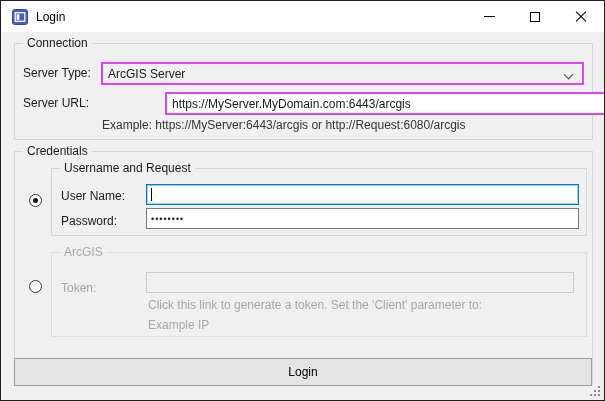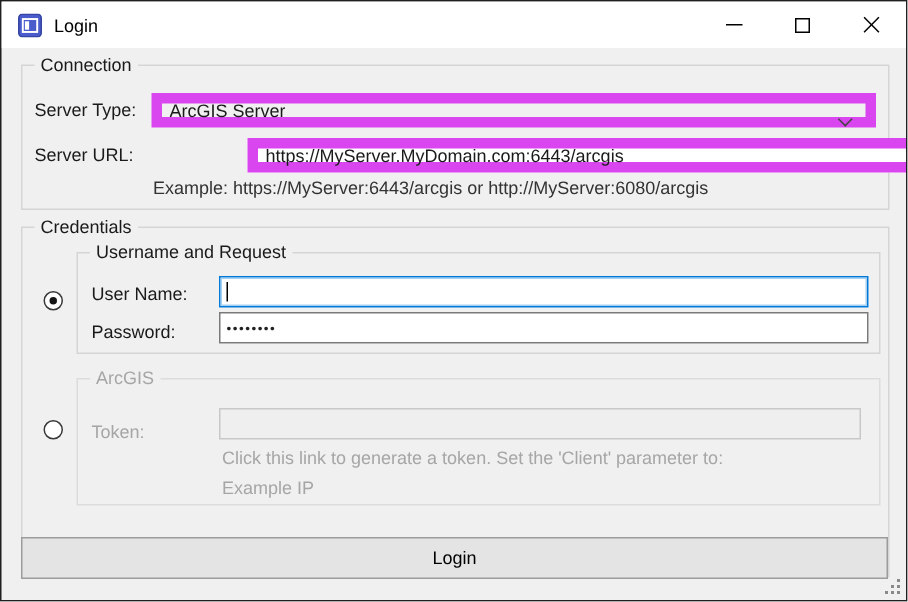--- a/index.html
+++ b/index.html
@@ -30,21 +30,21 @@
   .groupbox { position: absolute; border: 1px solid #d5d5d5; }
   .gb-legend {
     position: absolute; top: -8px; left: 8px; background: #f0f0f0;
     padding: 0 4px; font-size: 12px; line-height: 14px; white-space: nowrap; text-align: right;
   }
   .disabled-box { border-color: #dcdcdc; }
   .dis { color: #a6a6a6; }
   .lbl { position: absolute; white-space: nowrap; }
   
   .combo {
-    position: absolute; height: 23px; border: 7px solid #d946ef;
+    position: absolute; height: 23px; border: 2px solid #d946ef;
     display: flex; align-items: center; padding-left: 5px; padding-right: 24px;
   }
   .combo-list { background: #f0f0f0; }
   .combo-edit { background: #ffffff; }
   .combo-text { white-space: nowrap; overflow: hidden; }
   .combo-arrow { position: absolute; right: 9px; top: 7px; width: 8px; height: 8px; }
   .combo-arrow::before {
     content: ""; position: absolute; left: 0; top: 0; width: 6px; height: 6px;
     border-right: 1px solid #444; border-bottom: 1px solid #444; transform: rotate(45deg);
   }
@@ -104,21 +104,21 @@
   <span class="lbl" style="left:22px; top:65px;">Server Type:</span>
   <div class="combo combo-list" style="left:100px; top:61px; width:483px;">
     <span class="combo-text">ArcGIS Server</span>
     <span class="combo-arrow"></span>
   </div>
   <span class="lbl" style="left:22px; top:95px;">Server URL:</span>
   <div class="combo combo-edit" style="left:116px; top:91px; width:542px;margin-left:48px;">
     <span class="combo-text">https://MyServer.MyDomain.com:6443/arcgis</span>
     <span class="combo-arrow"></span>
   </div>
-  <span class="lbl" style="left:101px; top:117px; color:#333;">Example: https://MyServer:6443/arcgis or http://MyServer:6080/arcgis</span>
+  <span class="lbl" style="left:101px; top:117px; color:#333;">Example: https://MyServer:6443/arcgis or http://Request:6080/arcgis</span>
 
   <div class="groupbox" style="left:13px; top:150px; width:579px; height:234px;">
     <span class="gb-legend">Credentials</span>
   </div>
 
   <div class="groupbox" style="left:50px; top:167px; width:536px; height:68px;">
     <span class="gb-legend">Username and Request</span>
   </div>
   <div class="radio" style="left:28px; top:193px;">
     <span class="radio-dot"></span>

